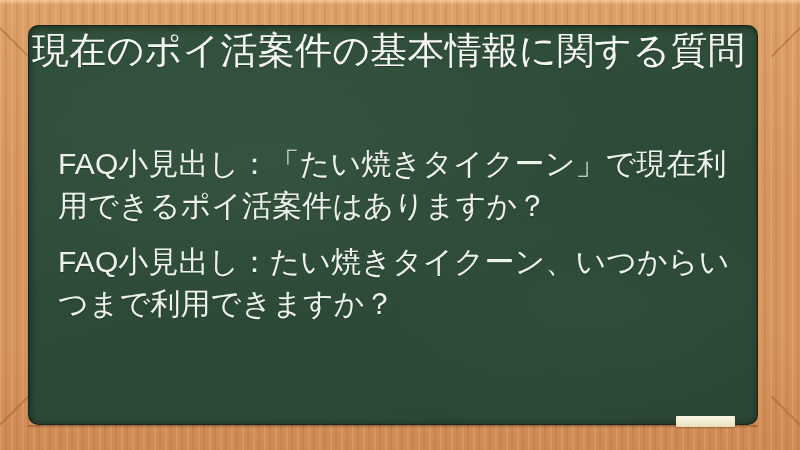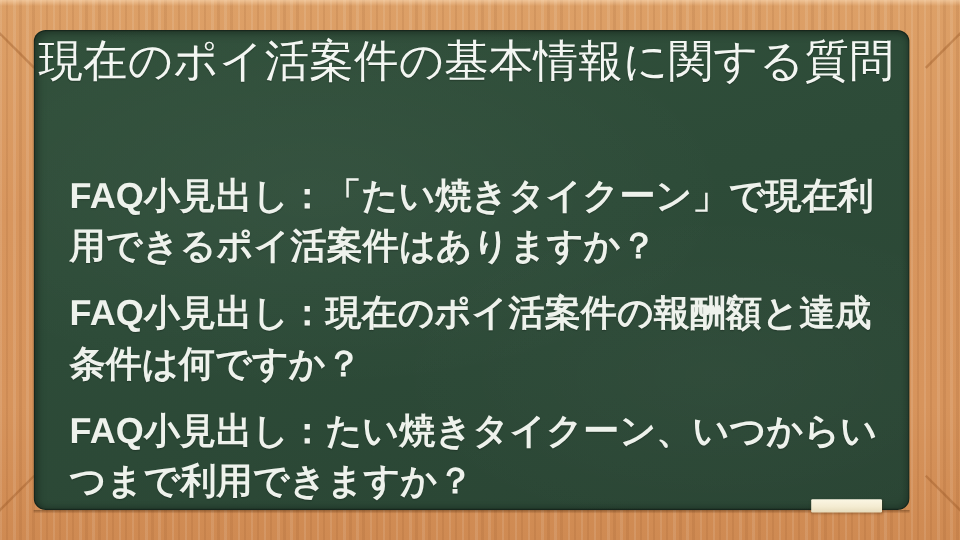--- a/index.html
+++ b/index.html
@@ -108,21 +108,21 @@
     top: 118px;
     width: 690px;
     margin: 0;
     padding: 0;
     list-style: none;
   }
 
   .faq-item {
     color: #eef2ec;
     font-size: 30px;
-    font-weight: 700;
+    font-weight: 400;
     line-height: 42px;
     letter-spacing: 0.1px;
     margin: 0 0 14px 0;
     text-shadow: 0 1px 1px rgba(0,0,0,0.25);
   }
   .faq-item:last-child { margin-bottom: 0; }
 
   
   .chalk {
     position: absolute;
@@ -158,21 +158,20 @@
   <div class="miter bl"></div>
   <div class="miter br"></div>
 
   <div class="board">
     <div class="board-text">
 
       <h1 class="title">現在のポイ活案件の基本情報に関する質問</h1>
 
       <ul class="faq-list">
         <li class="faq-item">FAQ小見出し：「たい焼きタイクーン」で現在利用できるポイ活案件はありますか？</li>
-        <li class="faq-item">FAQ小見出し：現在のポイ活案件の報酬額と達成条件は何ですか？</li>
         <li class="faq-item">FAQ小見出し：たい焼きタイクーン、いつからいつまで利用できますか？</li>
       </ul>
 
     </div>
   </div>
 
   <div class="ledge-shadow"></div>
   <div class="chalk"></div>
 
 </div>

